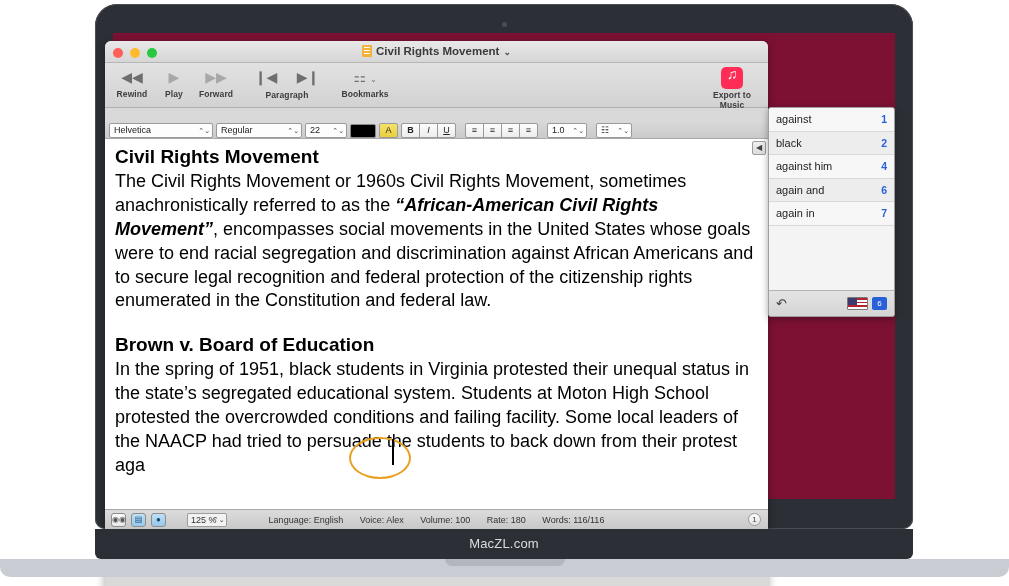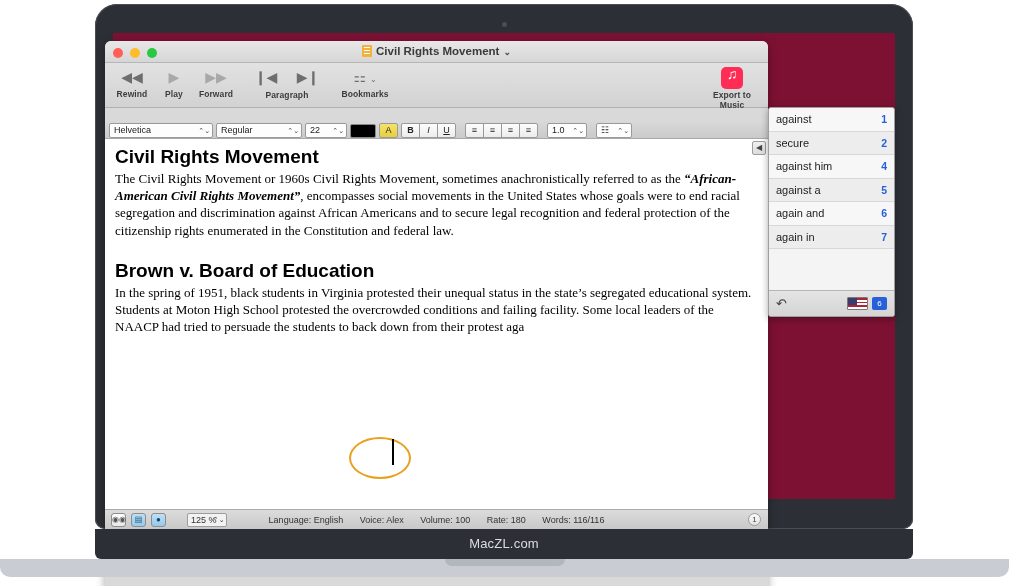--- a/index.html
+++ b/index.html
@@ -250,25 +250,24 @@
     overflow: hidden;
   }
   .doc-h {
     font-size: 19px;
     font-weight: bold;
     color: #000;
     margin: 0 0 1px 0;
     line-height: 1.25;
   }
   .doc-p {
-    font-size: 13px;
+    font-size: 18px;
     color: #000;
     line-height: 1.33;
     margin: 0;
-    font-family: Liberation Serif, serif;
   }
   .doc-p .ital { font-style: italic; font-weight: bold; }
   .gap { height: 20px; }
 
   .cursor-circle {
     position: absolute;
     left: 244px; top: 298px;
     width: 62px; height: 42px;
     border: 2px solid #e8a020;
     border-radius: 50%;
@@ -545,30 +544,26 @@
       <div class="sb-right">1</div>
     </div>
   </div>
 
   <div class="predict-panel">
     <div class="predict-row">
       <span>against</span>
       <span class="predict-num">1</span>
     </div>
     <div class="predict-row">
-      <span>secure</span>
+      <span>black</span>
       <span class="predict-num">2</span>
     </div>
     <div class="predict-row">
       <span>against him</span>
       <span class="predict-num">4</span>
-    </div>
-    <div class="predict-row">
-      <span>against a</span>
-      <span class="predict-num">5</span>
     </div>
     <div class="predict-row">
       <span>again and</span>
       <span class="predict-num">6</span>
     </div>
     <div class="predict-row">
       <span>again in</span>
       <span class="predict-num">7</span>
     </div>
 

